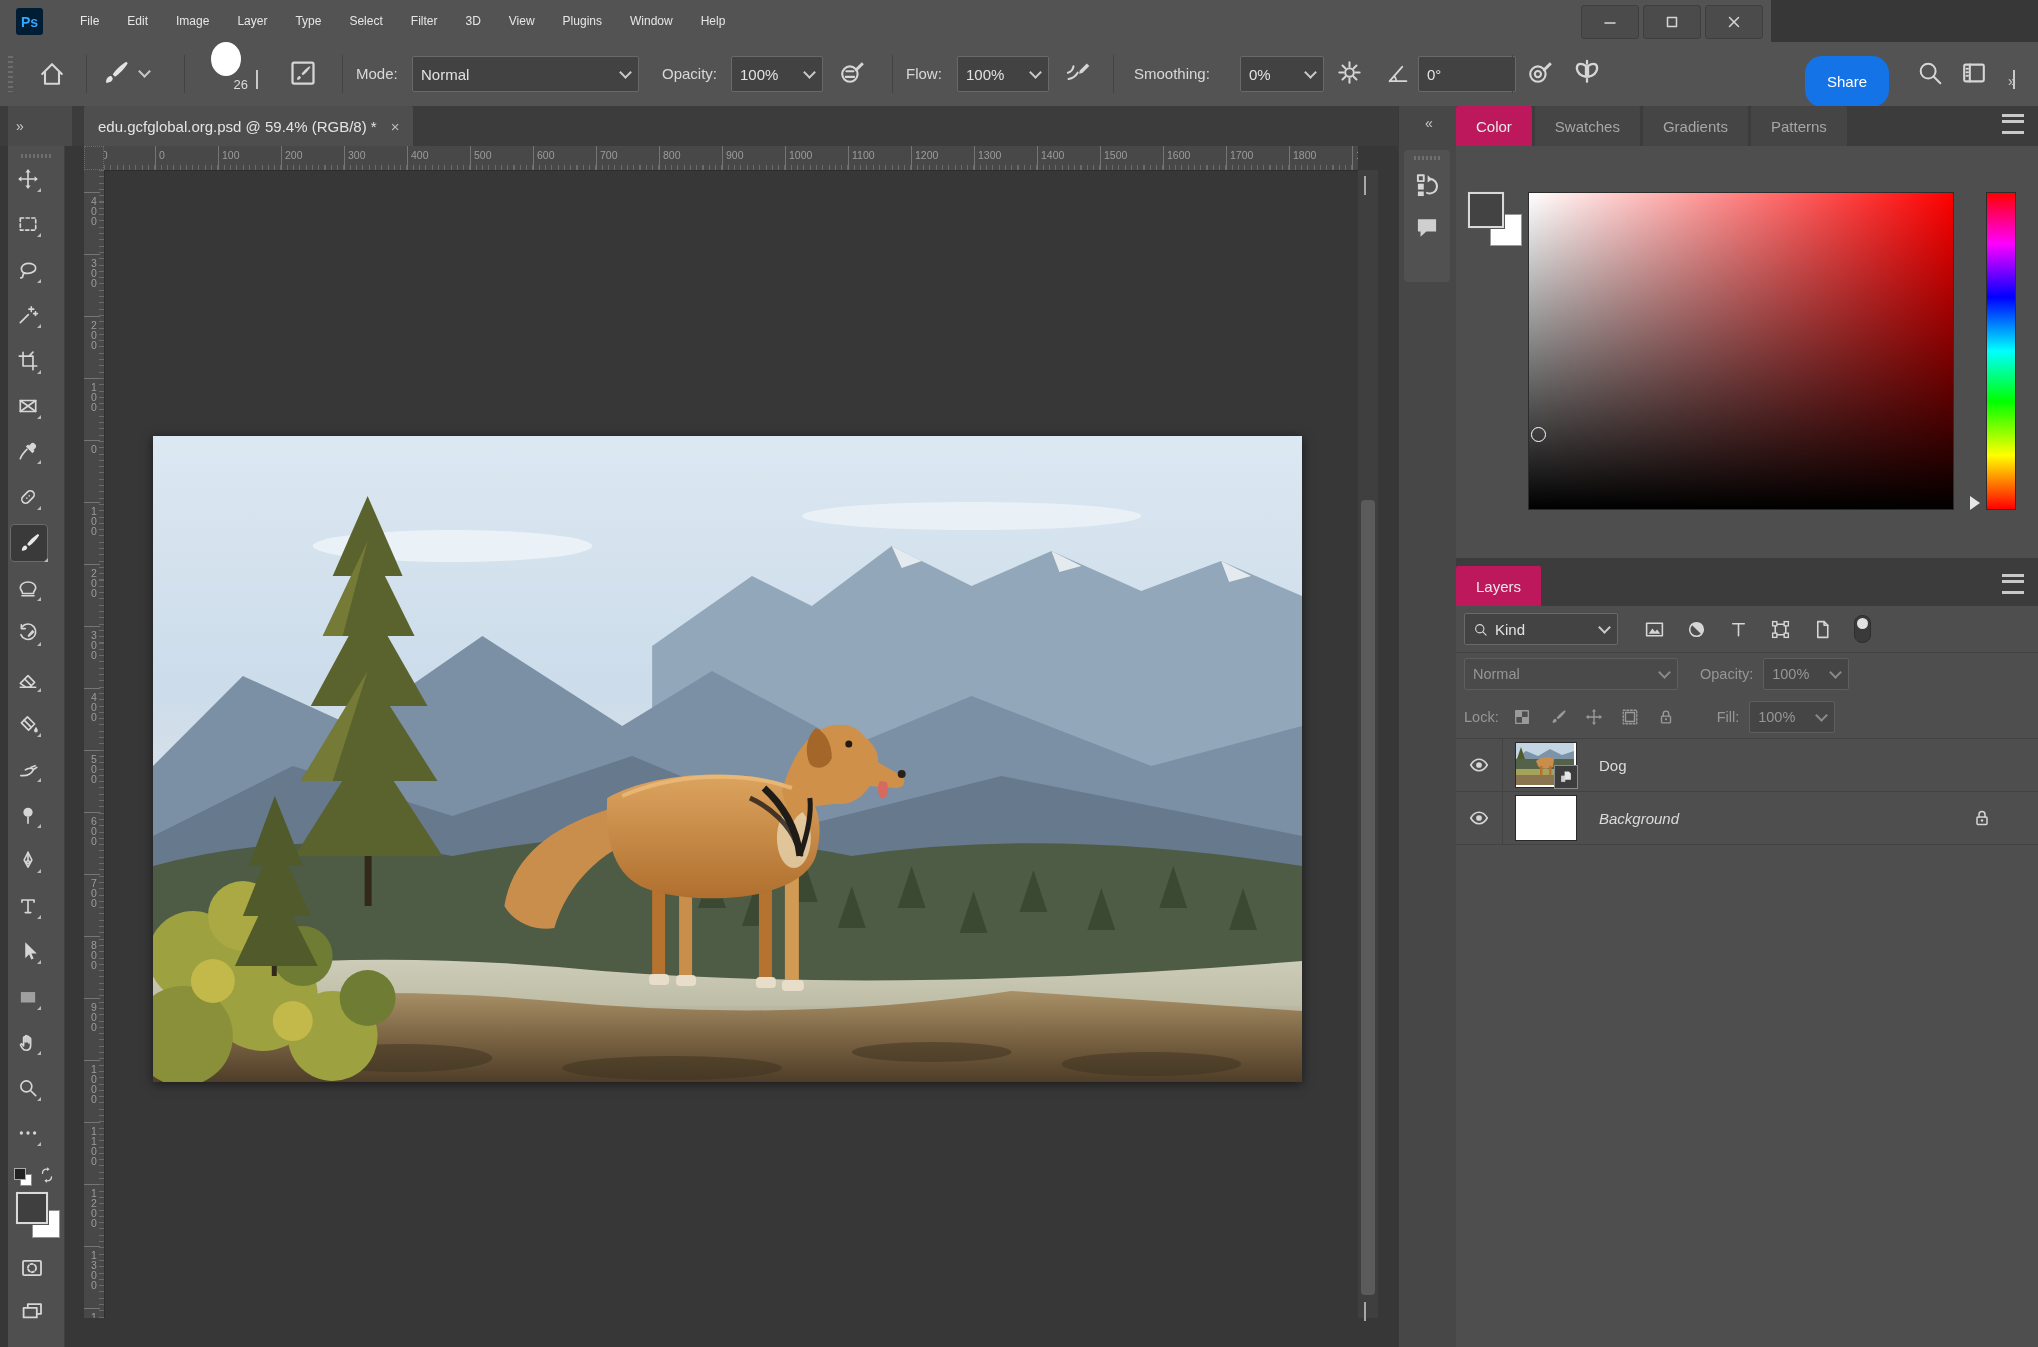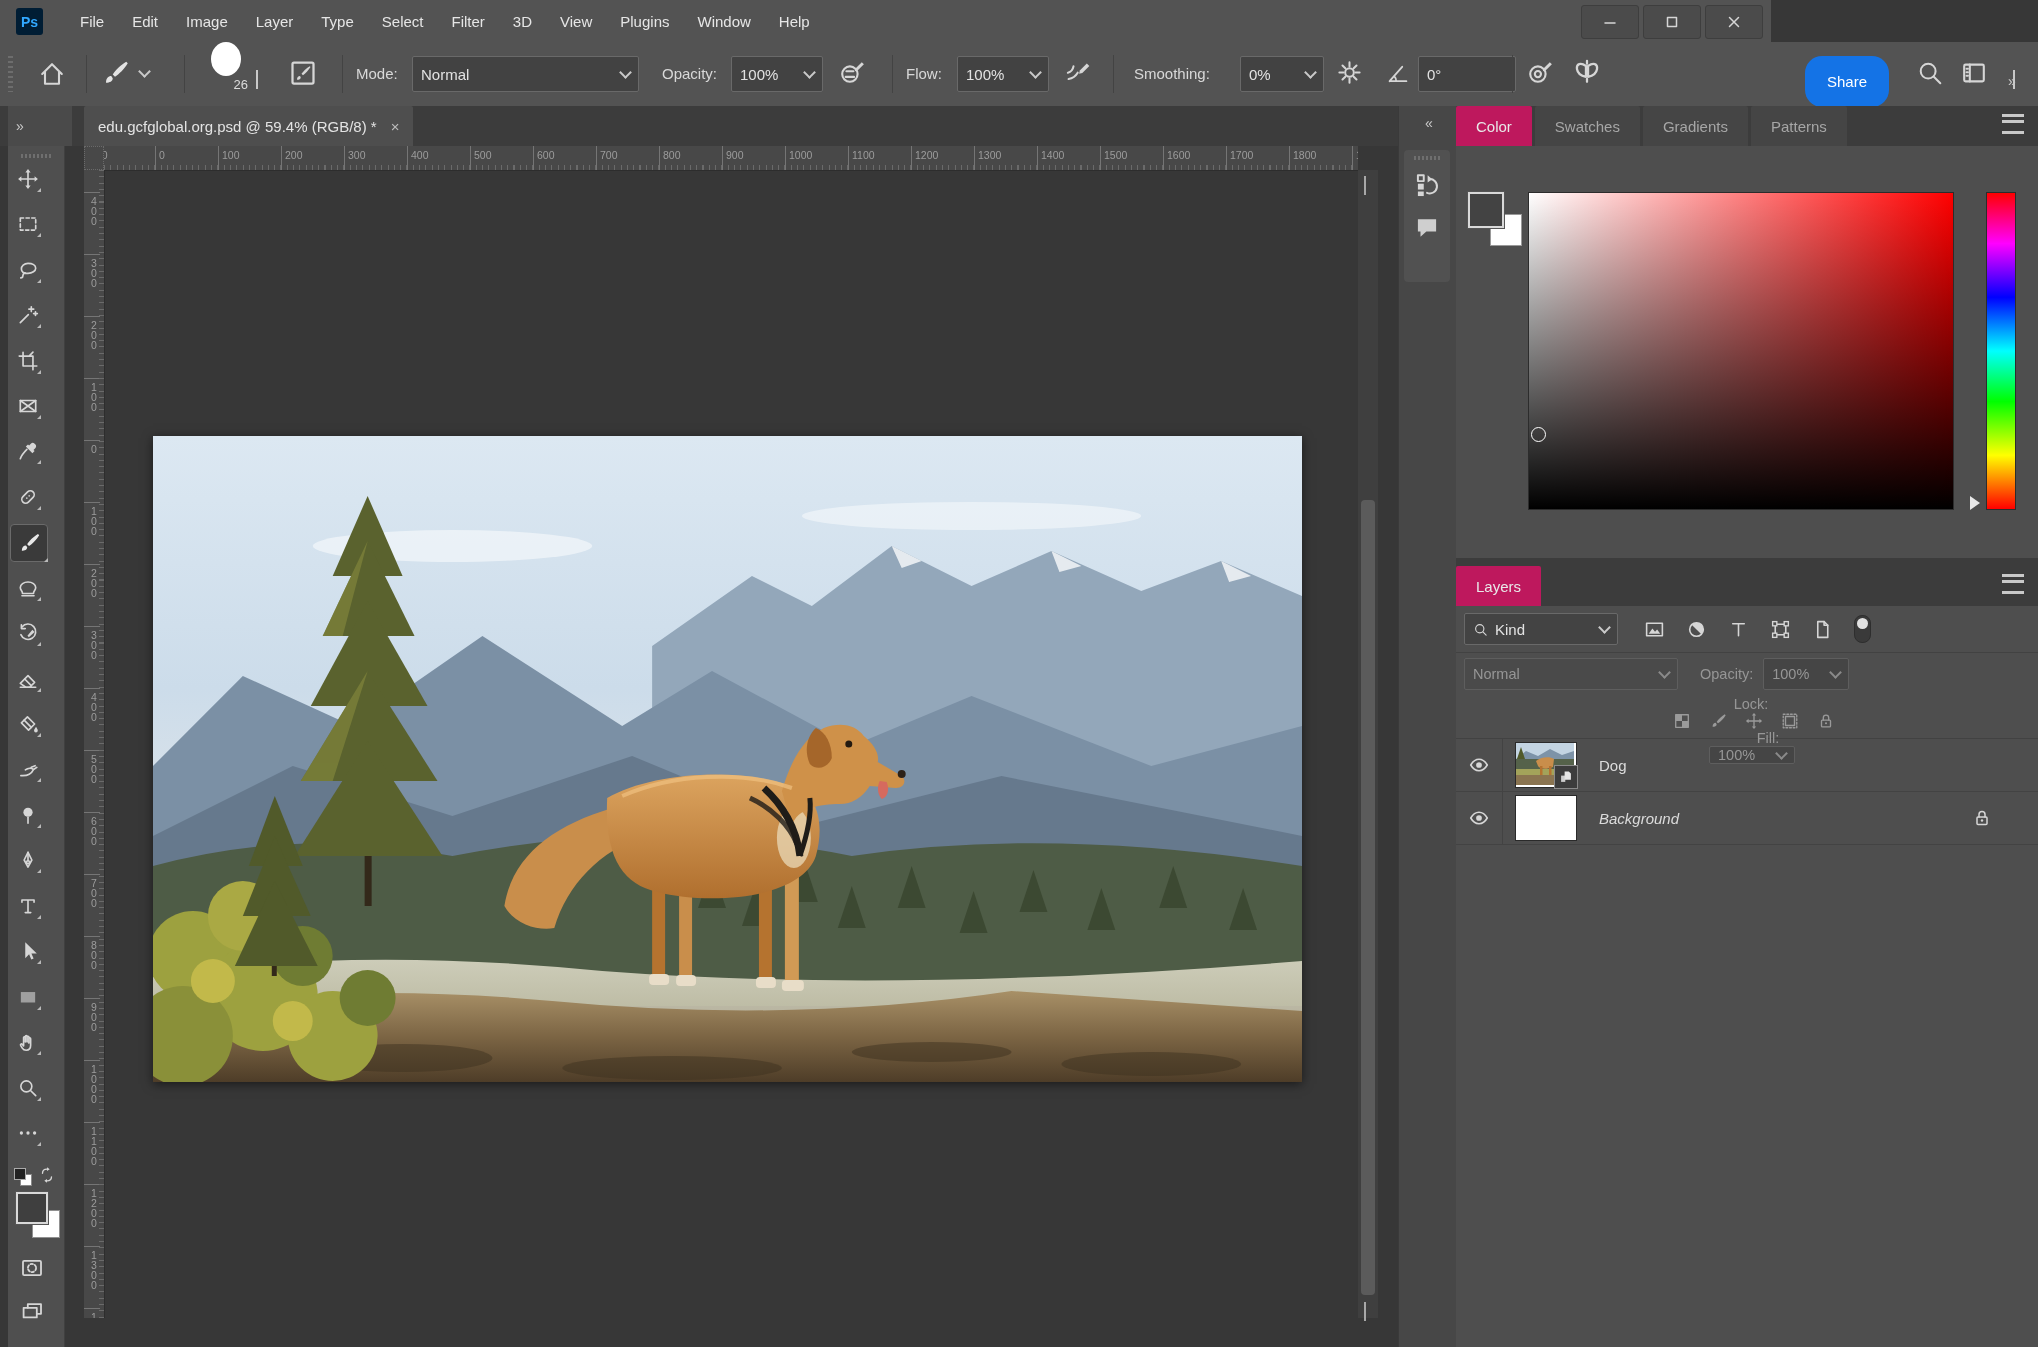--- a/index.html
+++ b/index.html
@@ -9,21 +9,21 @@
   .abs{position:absolute;}
   .row{display:flex;align-items:center;}
   svg{display:block;}
   .ic{stroke:#d6d6d6;stroke-width:1.5;fill:none;stroke-linecap:round;stroke-linejoin:round;}
   .dim .ic{stroke:#9a9a9a;}
   
   #menubar{left:0;top:0;width:1771px;height:42px;background:#535353;border-bottom:6px solid #22c55e;}
   #pslogo{left:16px;top:8px;width:27px;height:27px;background:#001d34;border-radius:3px;
           color:#31a8ff;font-weight:bold;font-size:14px;display:flex;align-items:center;justify-content:center;}
   #menus{left:66px;top:0;height:42px;display:flex;align-items:center;gap:0;}
-  .menu-item{padding:0 14px;height:42px;display:flex;align-items:center;color:#e6e6e6;font-size:15px;cursor:default;}
+  .menu-item{padding:0 14px;height:42px;display:flex;align-items:center;color:#e6e6e6;font-size:12px;cursor:default;}
   .winbtn{width:56px;height:32px;background:#4b4b4b;border:1px solid #3e3e3e;border-radius:3px;
           display:flex;align-items:center;justify-content:center;color:#c4c4c4;}
   
   #optionsbar{left:0;top:42px;width:2038px;height:64px;background:#535353;border-bottom:1px solid #3a3a3a;}
   .opt-sep{width:1px;height:38px;background:#434343;position:absolute;top:13px;}
   .combo{background:#424242;border:1px solid #696969;border-radius:2px;height:34px;display:flex;
          align-items:center;justify-content:space-between;padding:0 8px;font-size:15px;color:#e2e2e2;}
   .chev{width:7px;height:7px;border-right:2px solid #c9c9c9;border-bottom:2px solid #c9c9c9;
         transform:rotate(45deg);margin-top:-4px;flex:none;}
   .lbl{color:#d8d8d8;font-size:15px;white-space:nowrap;}
@@ -672,21 +672,21 @@
           <span>Normal</span>
             <span class="chev"></span>
         </div>
         <span class="dimtext" style="margin-left:22px;font-size:14.5px;">Opacity:</span>
         <div class="dcombo" style="margin-left:10px;width:68px;background:#454545;">
           <span>100%</span>
             <span class="chev"></span>
         </div>
       </div>
 
-      <div class="abs row dim" style="left:0;top:90px;width:582px;height:42px;border-bottom:1px solid #424242;flex-direction:column;">
+      <div class="abs row dim" style="left:0;top:90px;width:582px;height:42px;border-bottom:1px solid #424242;">
         <span class="dimtext" style="margin-left:8px;font-size:14.5px;">Lock:</span>
         <div class="row" style="margin-left:14px;gap:18px;">
           <svg width="18" height="18" viewBox="0 0 20 20">
               <g fill="#9a9a9a">
                 <rect x="3" y="3" width="7" height="7"></rect>
                 <rect x="10" y="10" width="7" height="7"></rect>
               </g>
               <rect class="ic" x="3" y="3" width="14" height="14"></rect>
             </svg>
           <svg width="18" height="18" viewBox="0 0 20 20">

